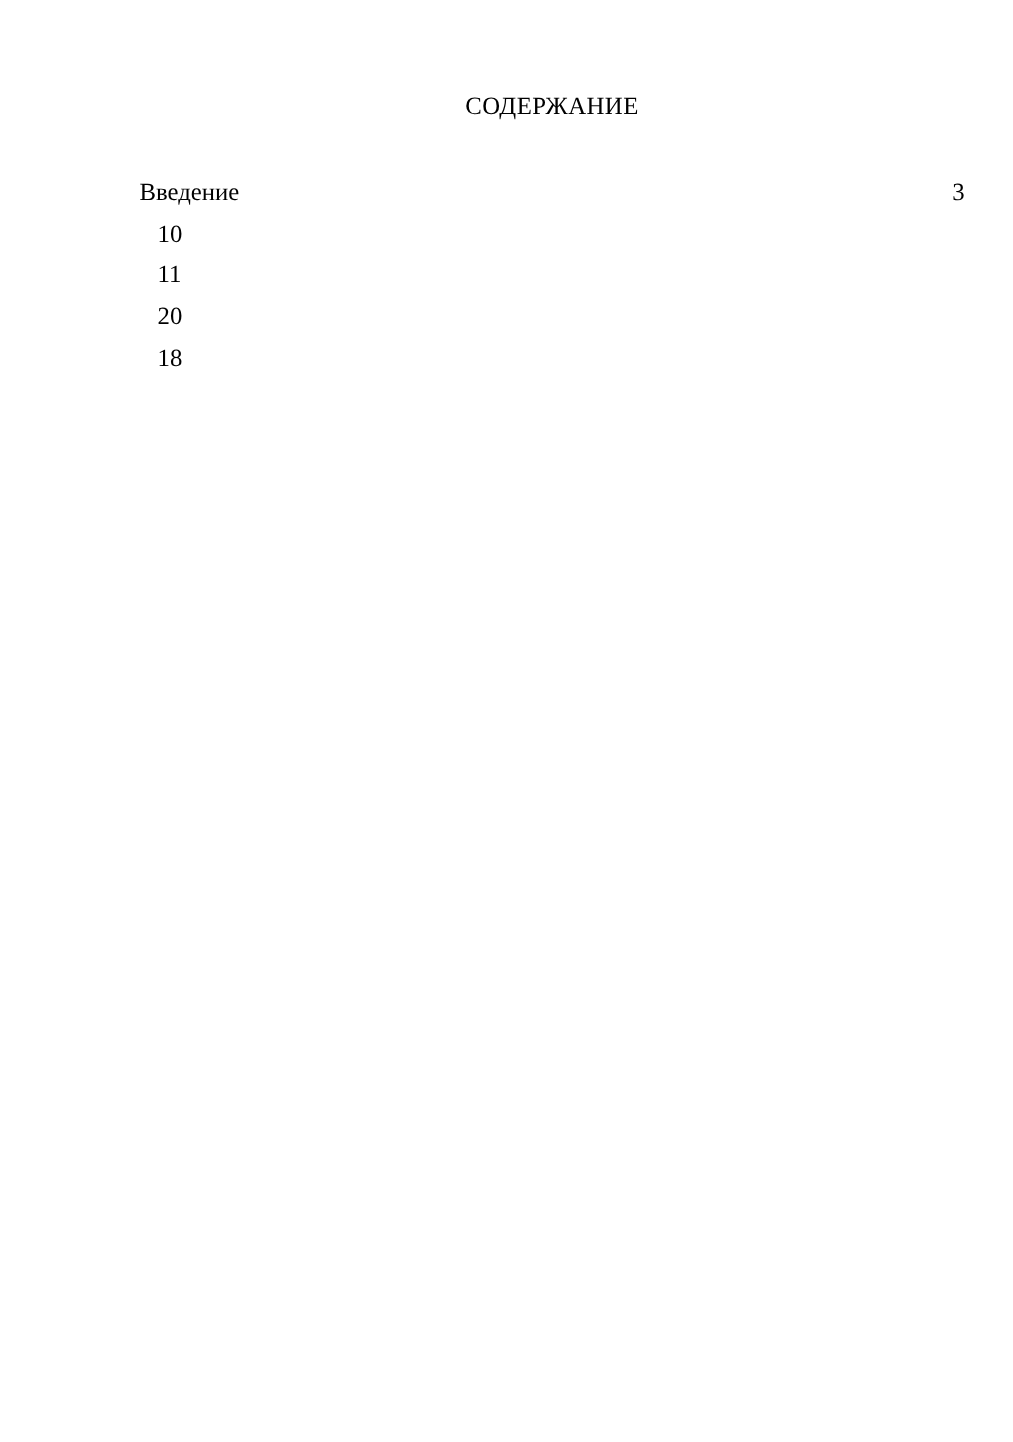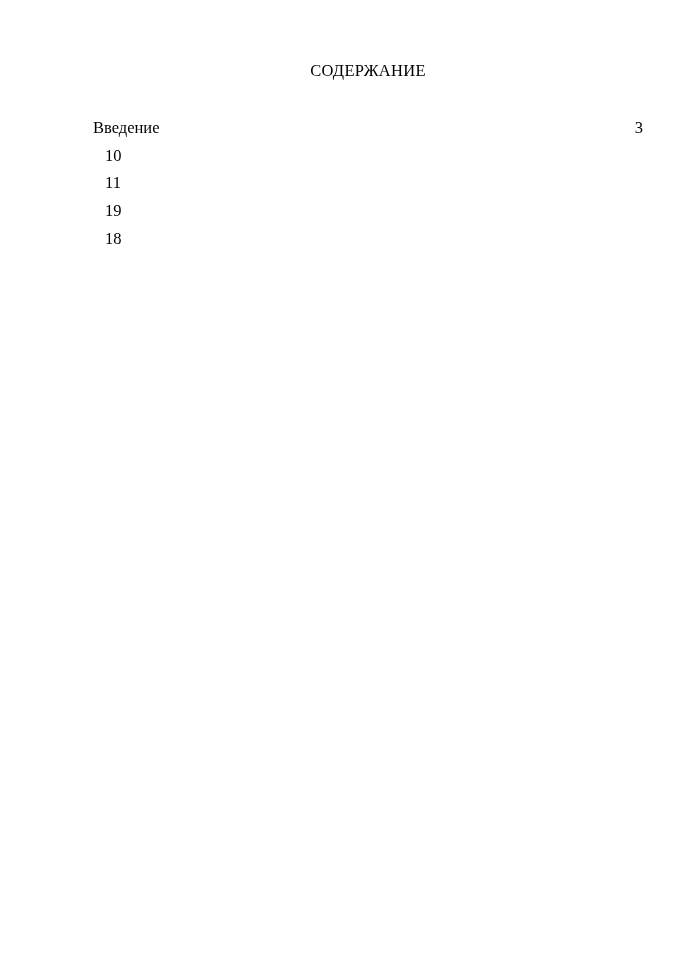--- a/index.html
+++ b/index.html
@@ -70,21 +70,21 @@
 
     <div class="toc-row">
       <span class="toc-page">10</span>
     </div>
 
     <div class="toc-row">
       <span class="toc-page">11</span>
     </div>
 
     <div class="toc-row">
-      <span class="toc-page">19</span>
+      <span class="toc-page">20</span>
     </div>
 
     <div class="toc-row">
       <span class="toc-page">18</span>
     </div>
 
   </div>
 
 </div>
 

